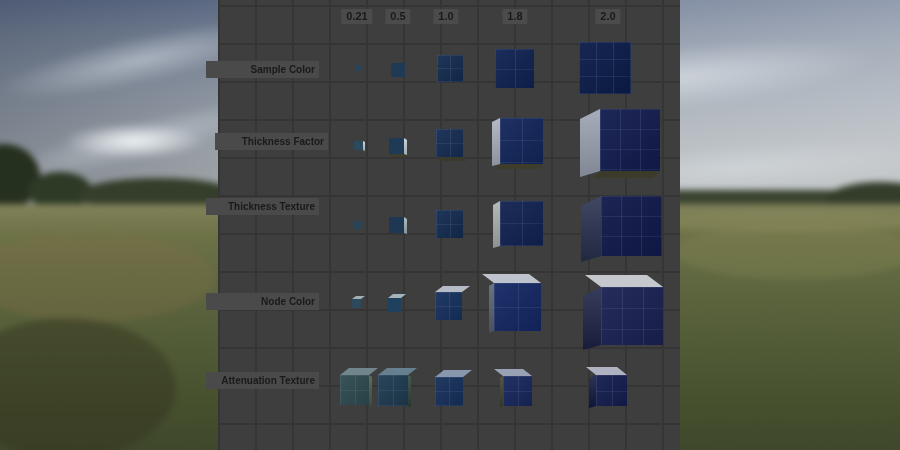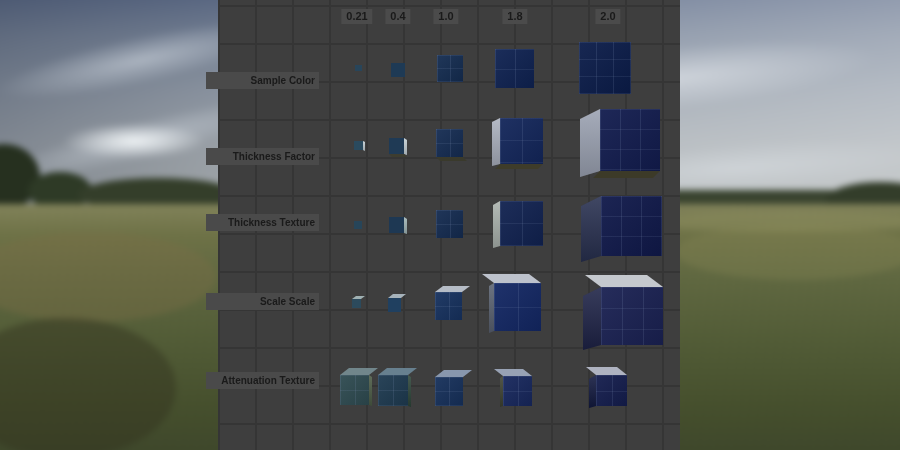--- a/index.html
+++ b/index.html
@@ -173,23 +173,23 @@
         <div class="face" style="left: 503px; top: 376px; width: 29px; height: 30px; background: linear-gradient(135deg, rgba(255, 255, 255, 0.05), rgba(0, 0, 0, 0.12)), repeating-linear-gradient(90deg, rgba(130, 150, 190, 0.18) 0px, rgba(130, 150, 190, 0.18) 1px, transparent 1px, transparent 15px), repeating-linear-gradient(rgba(130, 150, 190, 0.14) 0px, rgba(130, 150, 190, 0.14) 1px, transparent 1px, transparent 15px) rgb(23, 39, 92);"></div>
       </div>
       <div class="cube">
         <div class="face" style="left: 586px; top: 367px; width: 41px; height: 8px; background: rgb(175, 179, 193); clip-path: polygon(0px 0px, 31px 0px, 41px 8px, 10px 8px);"></div>
         <div class="face" style="top: 375px; width: 7px; height: 35px; background: linear-gradient(rgba(255, 255, 255, 0.12), rgba(0, 0, 0, 0.18)) rgb(16, 23, 61); left: 589px; clip-path: polygon(0px 4px, 7px 0px, 7px 31px, 0px 33px);"></div>
         <div class="face" style="left: 596px; top: 375px; width: 31px; height: 31px; background: linear-gradient(135deg, rgba(255, 255, 255, 0.05), rgba(0, 0, 0, 0.12)), repeating-linear-gradient(90deg, rgba(130, 150, 190, 0.18) 0px, rgba(130, 150, 190, 0.18) 1px, transparent 1px, transparent 16px), repeating-linear-gradient(rgba(130, 150, 190, 0.14) 0px, rgba(130, 150, 190, 0.14) 1px, transparent 1px, transparent 16px) rgb(20, 29, 77);"></div>
       </div>
     </div>
   <div id="labels">
       <div class="hbadge" style="left: 357px; top: 9px;">0.21</div>
-      <div class="hbadge" style="left: 398px; top: 9px;">0.4</div>
+      <div class="hbadge" style="left: 398px; top: 9px;">0.5</div>
       <div class="hbadge" style="left: 446px; top: 9px;">1.0</div>
       <div class="hbadge" style="left: 515px; top: 9px;">1.8</div>
       <div class="hbadge" style="left: 608px; top: 9px;">2.0</div>
-      <div class="rbadge" style="top: 72px;">Sample Color</div>
-      <div class="rbadge" style="top: 148px;">Thickness Factor</div>
-      <div class="rbadge" style="top: 214px;">Thickness Texture</div>
-      <div class="rbadge" style="top: 293px;">Scale Scale</div>
+      <div class="rbadge" style="top: 61px;">Sample Color</div>
+      <div class="rbadge" style="top: 133px; margin-left: 9px;">Thickness Factor</div>
+      <div class="rbadge" style="top: 198px;">Thickness Texture</div>
+      <div class="rbadge" style="top: 293px;">Node Color</div>
       <div class="rbadge" style="top: 372px;">Attenuation Texture</div>
     </div>
 </div>
 
 </body></html>

